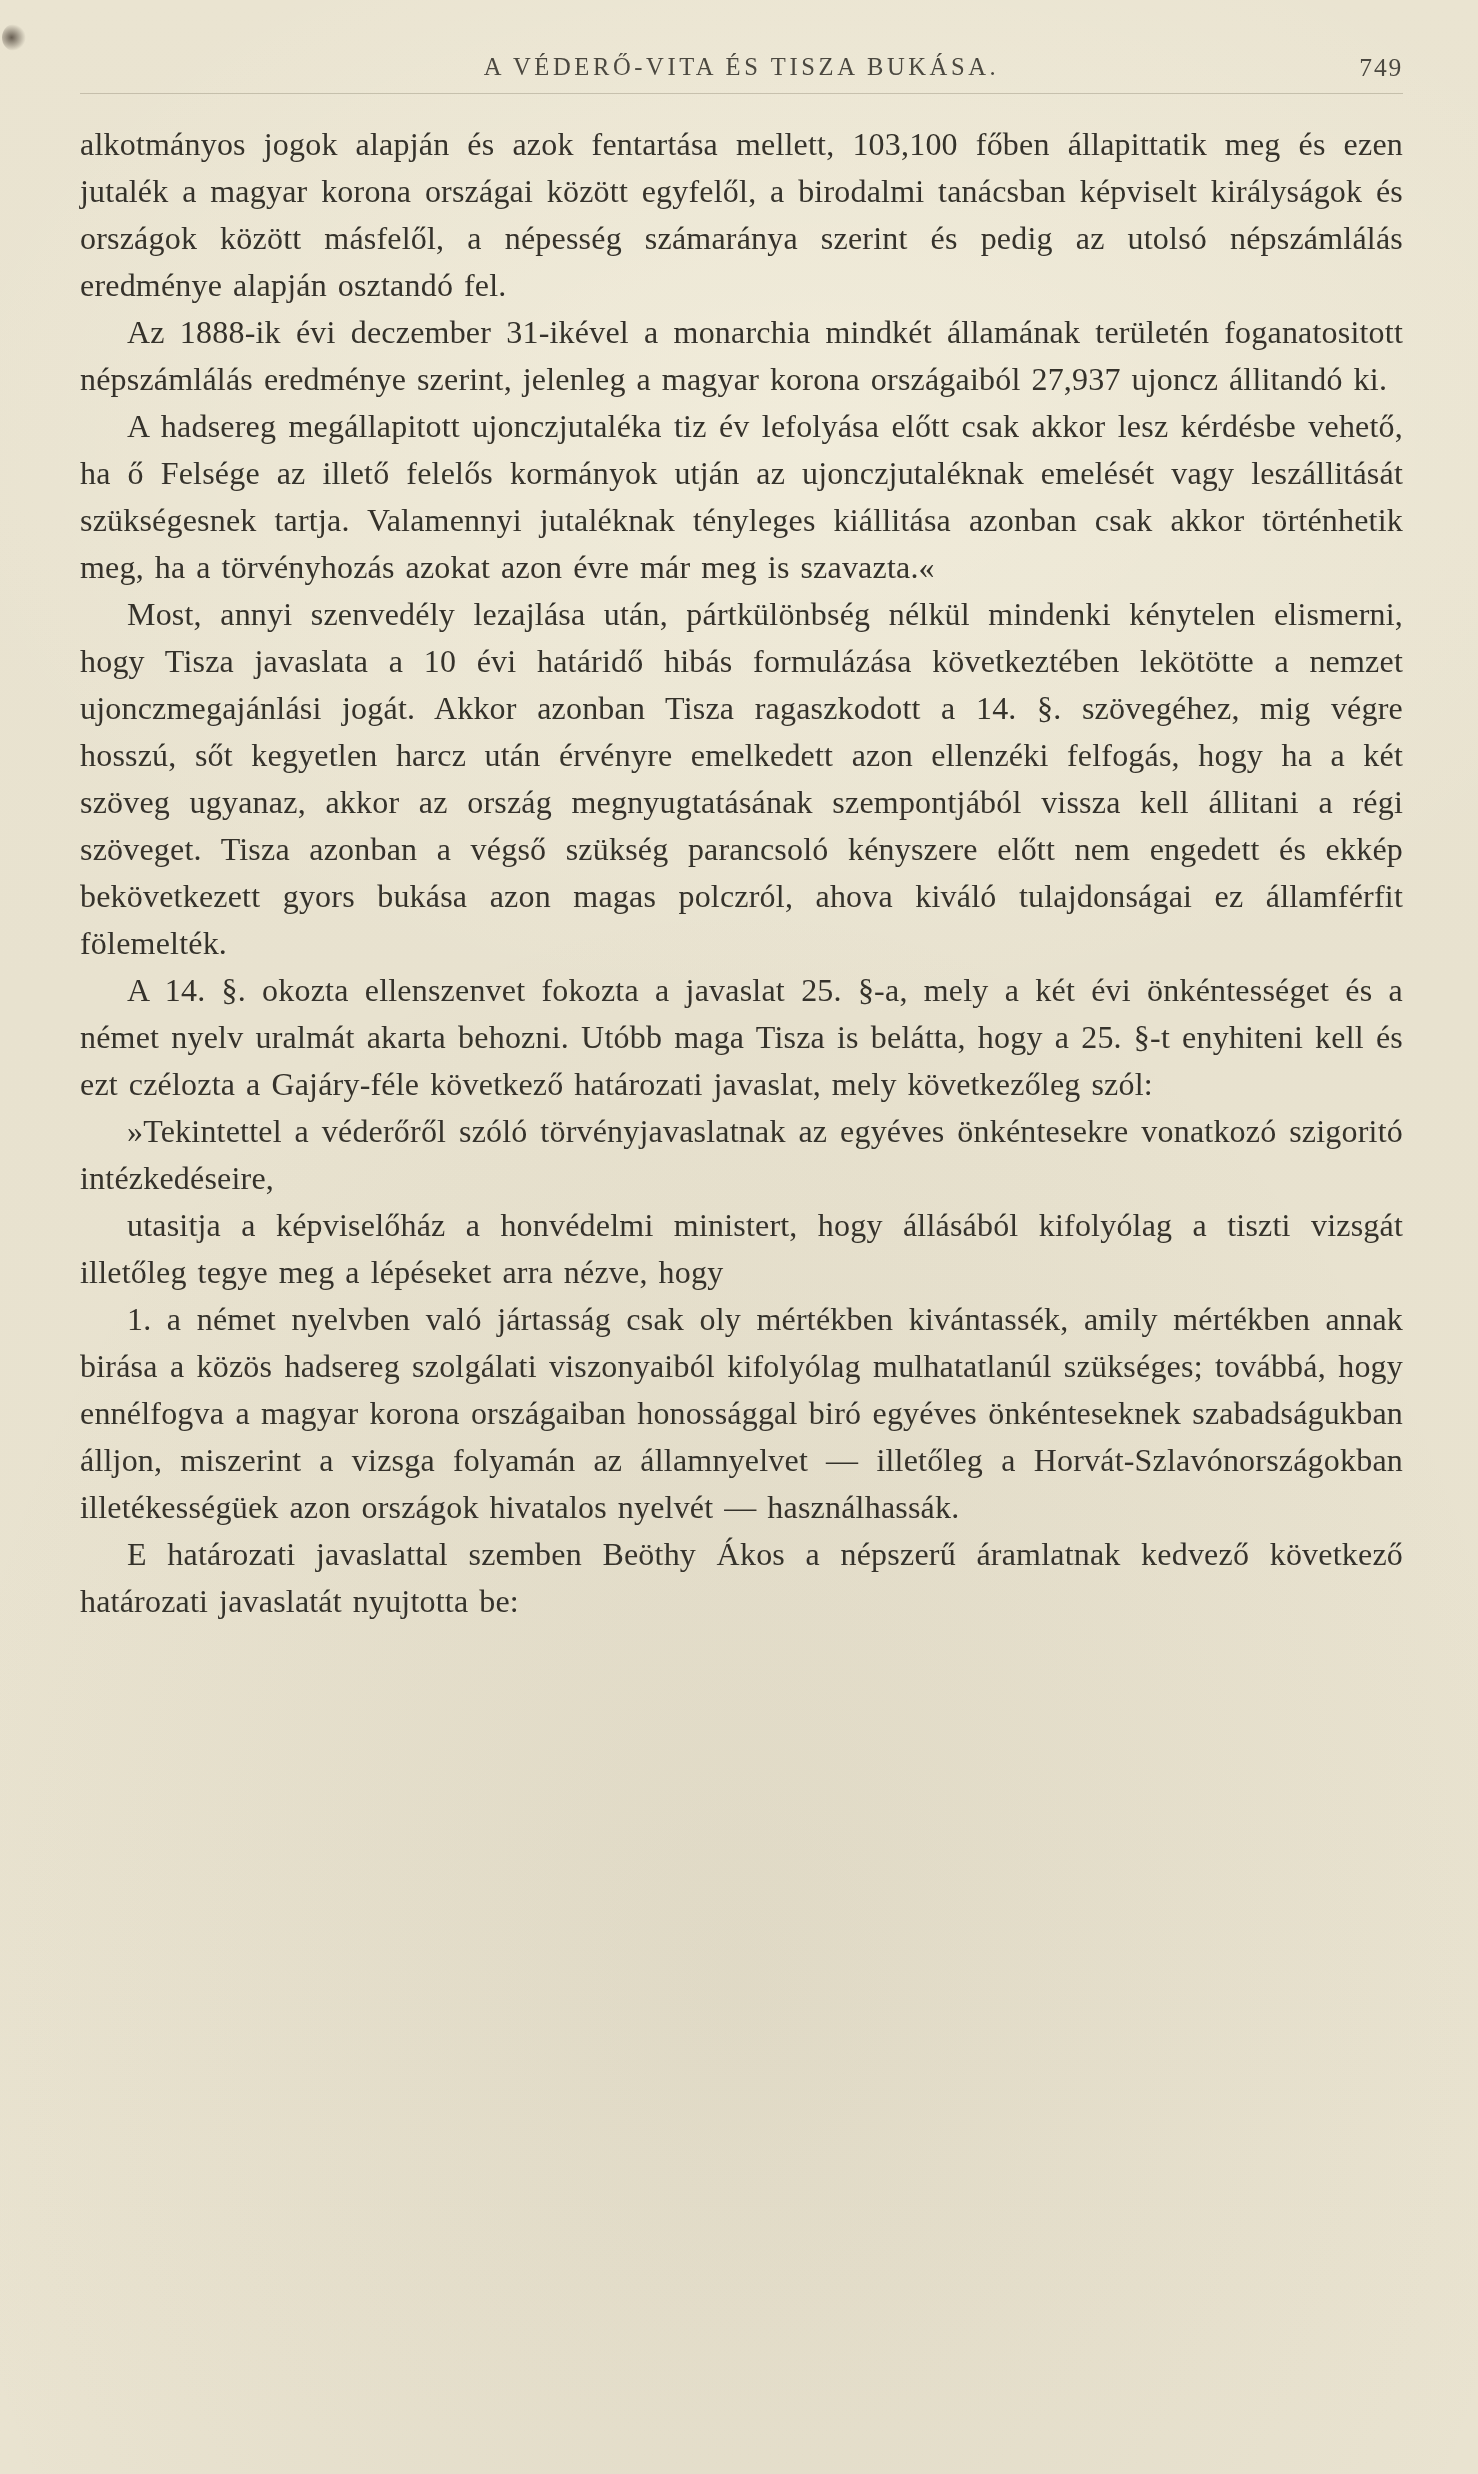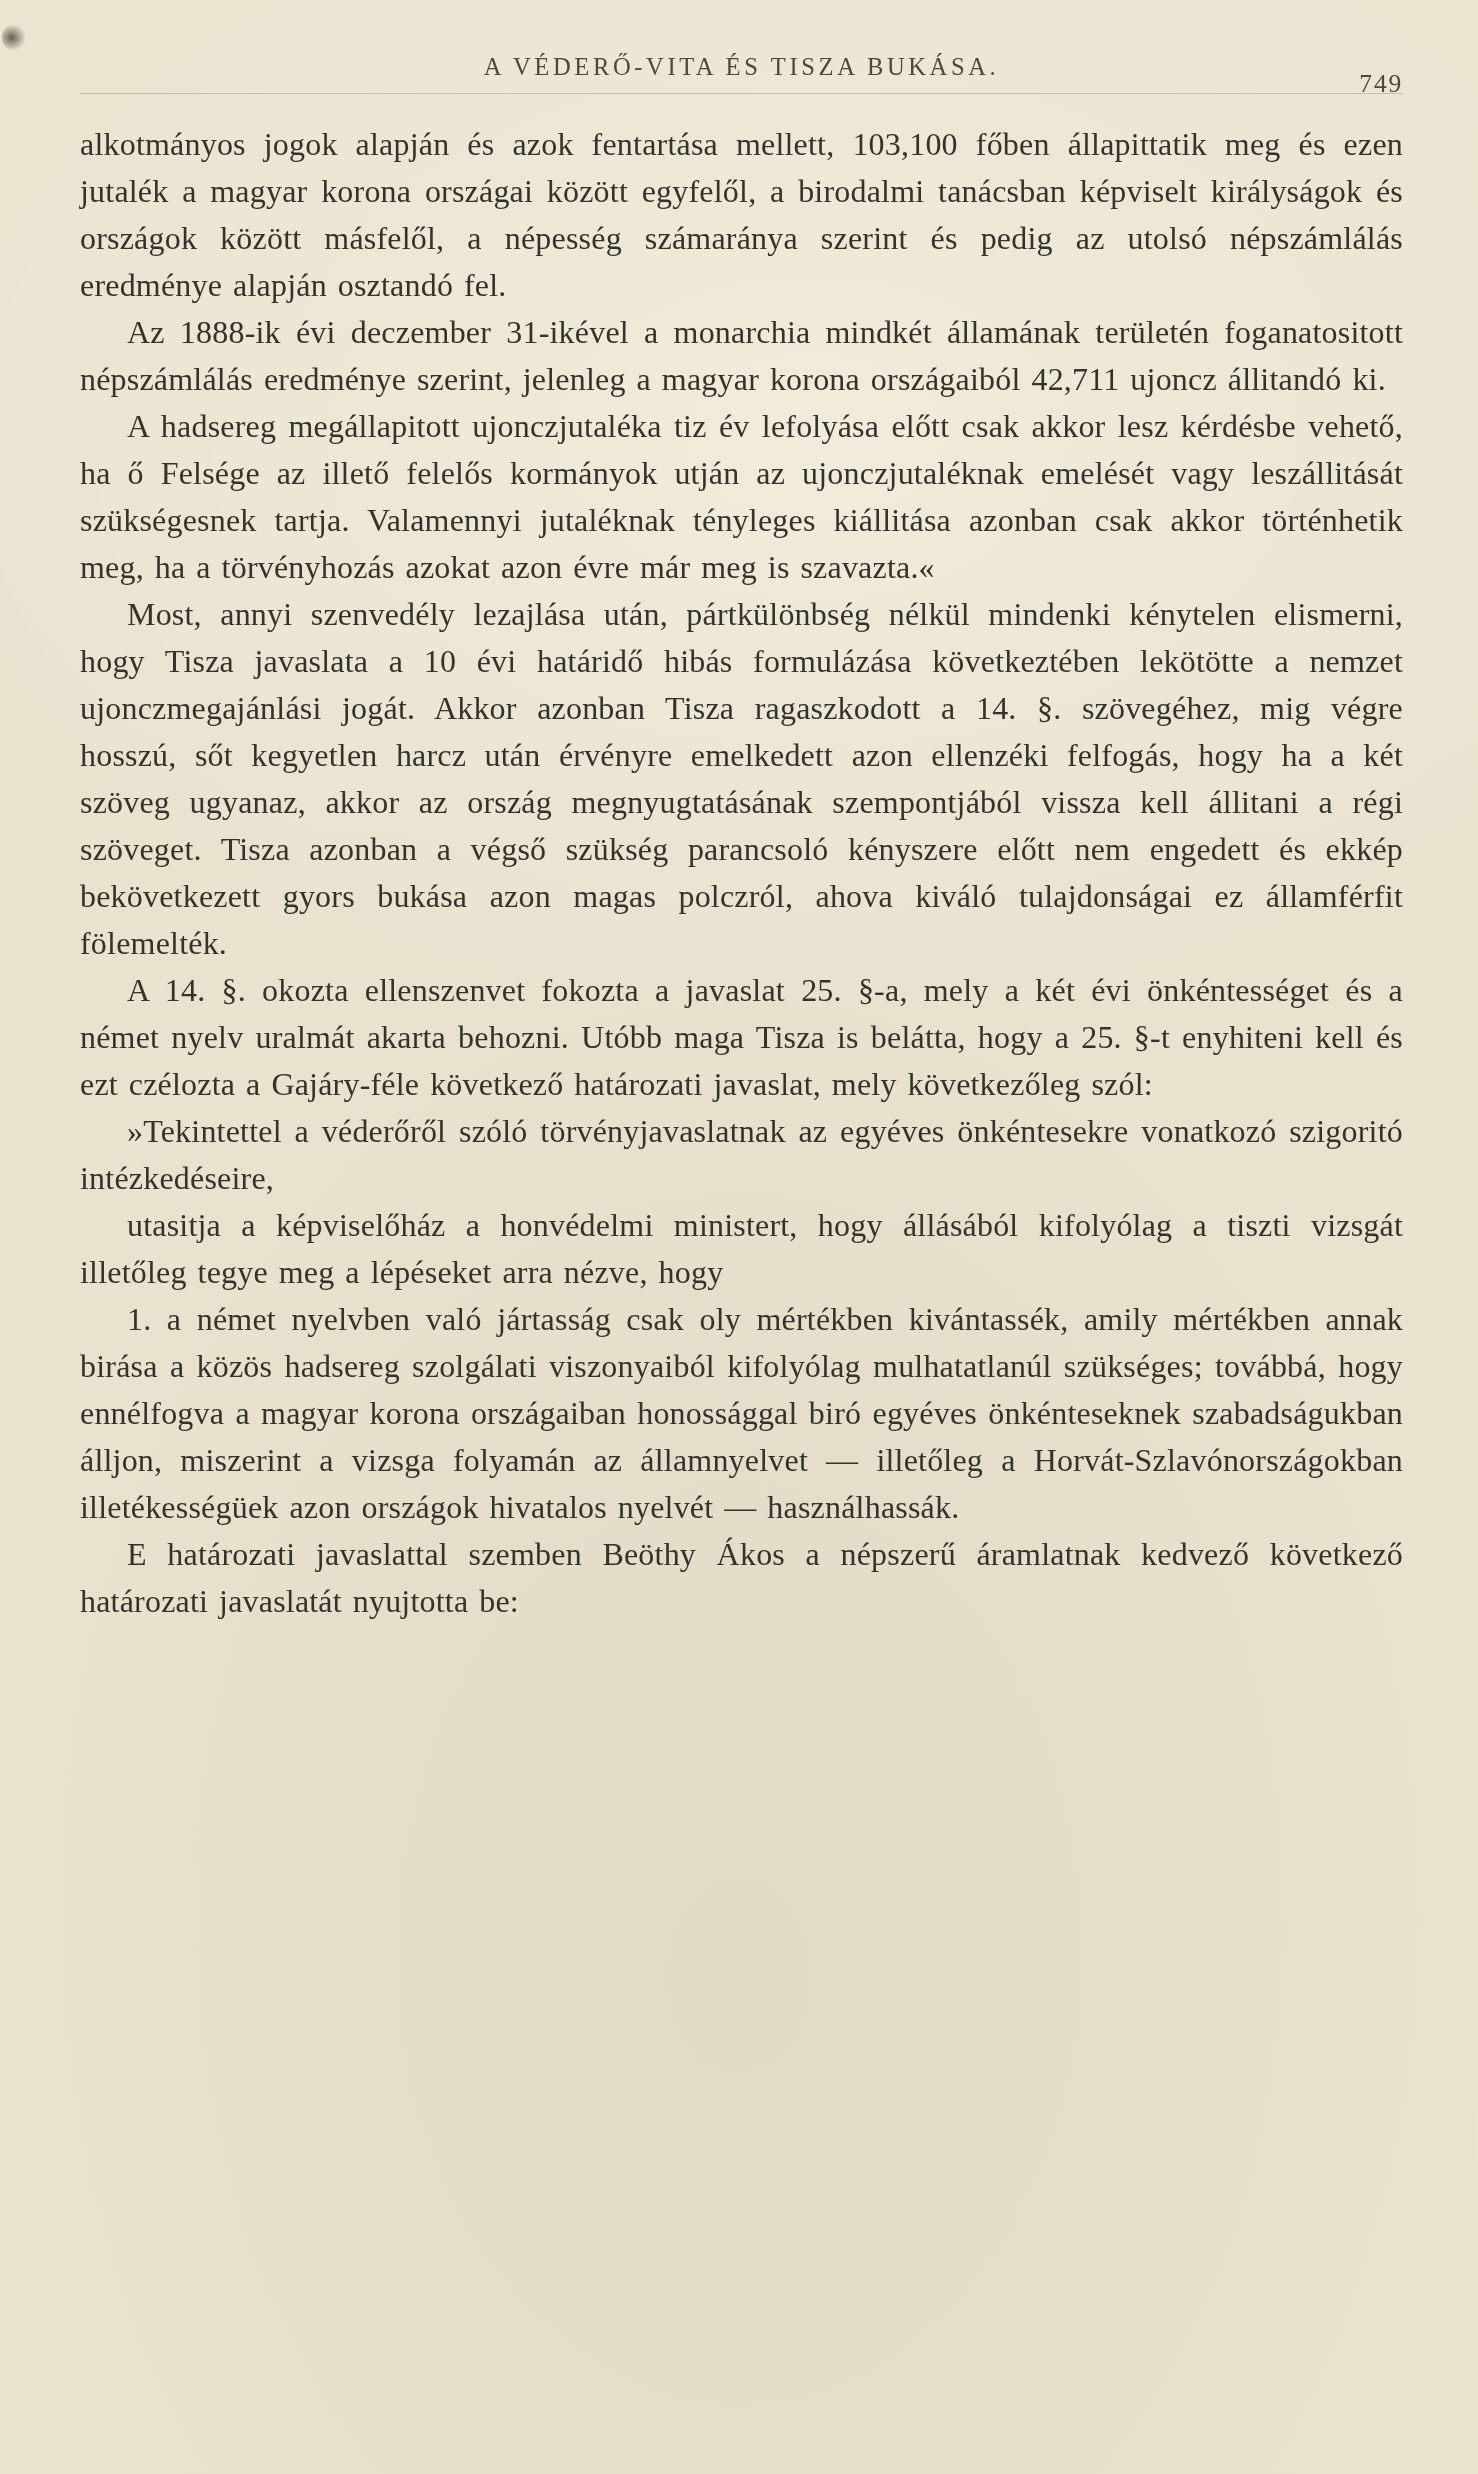--- a/index.html
+++ b/index.html
@@ -40,21 +40,21 @@
     text-align: center;
     font-size: 24.6px;
     letter-spacing: 3.6px;
     color: #4c4albid;
     color: #4b4840;
     white-space: nowrap;
   }
   .running-head .folio {
     position: absolute;
     right: 0;
-    top: 16px;
+    top: 0;
     font-size: 25.5px;
     letter-spacing: 1.8px;
     color: #4b4840;
   }
   .body-text {
     margin: 27px 76px 0 80px;
   }
   .body-text p {
     margin: 0;
     text-align: justify;
@@ -76,21 +76,21 @@
 
   <div class="smudge"></div>
 
   <div class="running-head">
     <span class="title">A VÉDERŐ-VITA ÉS TISZA BUKÁSA.</span>
     <span class="folio">749</span>
   </div>
 
   <div class="body-text">
     <p class="continuation">alkotmányos jogok alapján és azok fentartása mellett, 103,100 főben állapittatik meg és ezen jutalék a magyar korona országai között egyfelől, a birodalmi tanácsban képviselt királyságok és országok között másfelől, a népesség számaránya szerint és pedig az utolsó népszámlálás eredménye alapján osztandó fel.</p>
-    <p>Az 1888-ik évi deczember 31-ikével a monarchia mindkét államának területén foganatositott népszámlálás eredménye szerint, jelenleg a magyar korona országaiból 42,711 ujoncz állitandó ki.</p>
+    <p>Az 1888-ik évi deczember 31-ikével a monarchia mindkét államának területén foganatositott népszámlálás eredménye szerint, jelenleg a magyar korona országaiból 27,937 ujoncz állitandó ki.</p>
     <p>A hadsereg megállapitott ujonczjutaléka tiz év lefolyása előtt csak akkor lesz kérdésbe vehető, ha ő Felsége az illető felelős kormányok utján az ujonczjutaléknak emelését vagy leszállitását szükségesnek tartja. Valamennyi jutaléknak tényleges kiállitása azonban csak akkor történhetik meg, ha a törvényhozás azokat azon évre már meg is szavazta.«</p>
     <p>Most, annyi szenvedély lezajlása után, pártkülönbség nélkül mindenki kénytelen elismerni, hogy Tisza javaslata a 10 évi határidő hibás formulázása következtében lekötötte a nemzet ujonczmegajánlási jogát. Akkor azonban Tisza ragaszkodott a 14. §. szövegéhez, mig végre hosszú, sőt kegyetlen harcz után érvényre emelkedett azon ellenzéki felfogás, hogy ha a két szöveg ugyanaz, akkor az ország megnyugtatásának szempontjából vissza kell állitani a régi szöveget. Tisza azonban a végső szükség parancsoló kényszere előtt nem engedett és ekkép bekövetkezett gyors bukása azon magas polczról, ahova kiváló tulajdonságai ez államférfit fölemelték.</p>
     <p>A 14. §. okozta ellenszenvet fokozta a javaslat 25. §-a, mely a két évi önkéntességet és a német nyelv uralmát akarta behozni. Utóbb maga Tisza is belátta, hogy a 25. §-t enyhiteni kell és ezt czélozta a Gajáry-féle következő határozati javaslat, mely következőleg szól:</p>
     <p>»Tekintettel a véderőről szóló törvényjavaslatnak az egyéves önkéntesekre vonatkozó szigoritó intézkedéseire,</p>
     <p>utasitja a képviselőház a honvédelmi ministert, hogy állásából kifolyólag a tiszti vizsgát illetőleg tegye meg a lépéseket arra nézve, hogy</p>
     <p>1. a német nyelvben való jártasság csak oly mértékben kivántassék, amily mértékben annak birása a közös hadsereg szolgálati viszonyaiból kifolyólag mulhatatlanúl szükséges; továbbá, hogy ennélfogva a magyar korona országaiban honossággal biró egyéves önkénteseknek szabadságukban álljon, miszerint a vizsga folyamán az államnyelvet — illetőleg a Horvát-Szlavónországokban illetékességüek azon országok hivatalos nyelvét — használhassák.</p>
     <p>E határozati javaslattal szemben Beöthy Ákos a népszerű áramlatnak kedvező következő határozati javaslatát nyujtotta be:</p>
   </div>
 
 </div>

